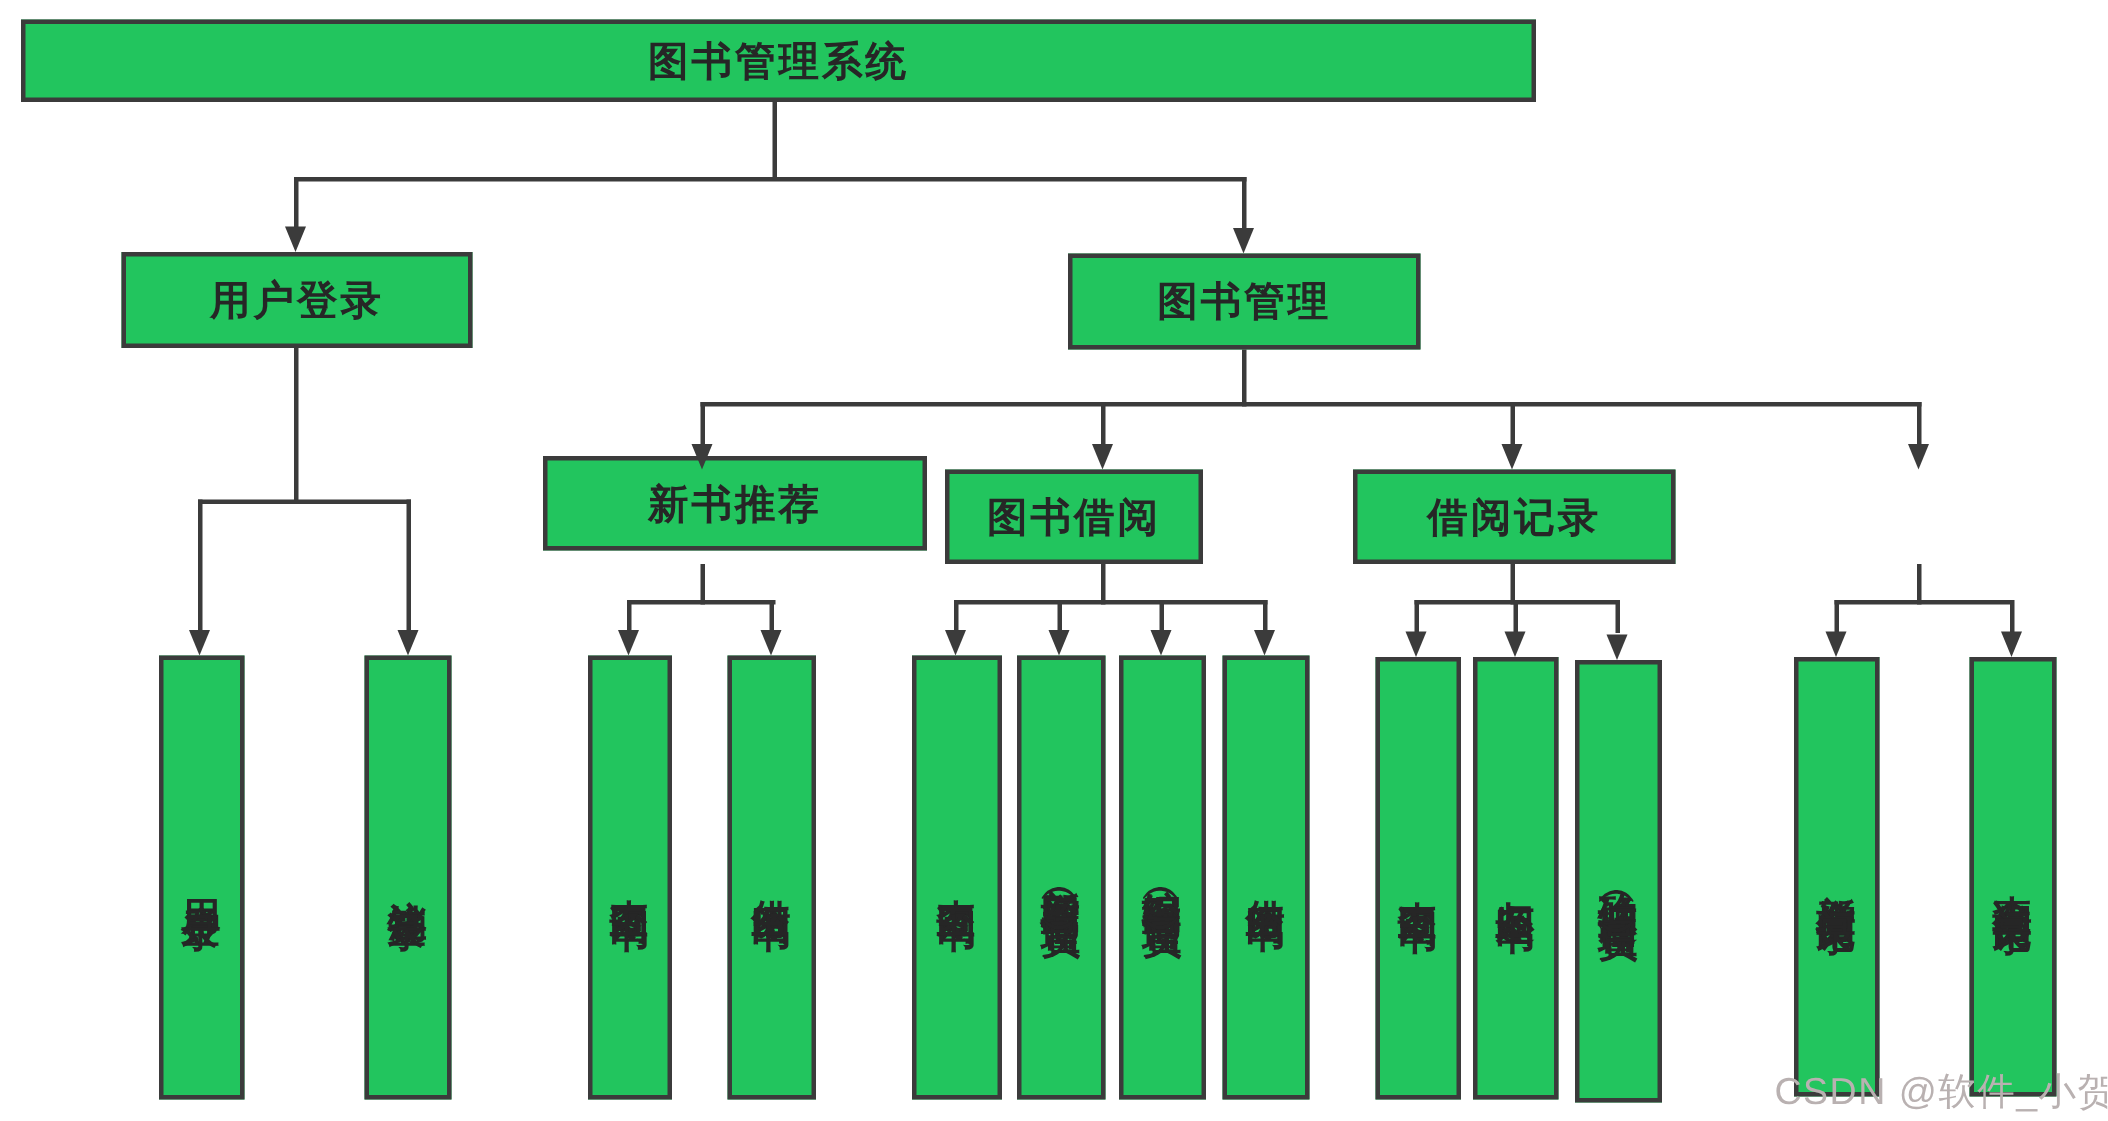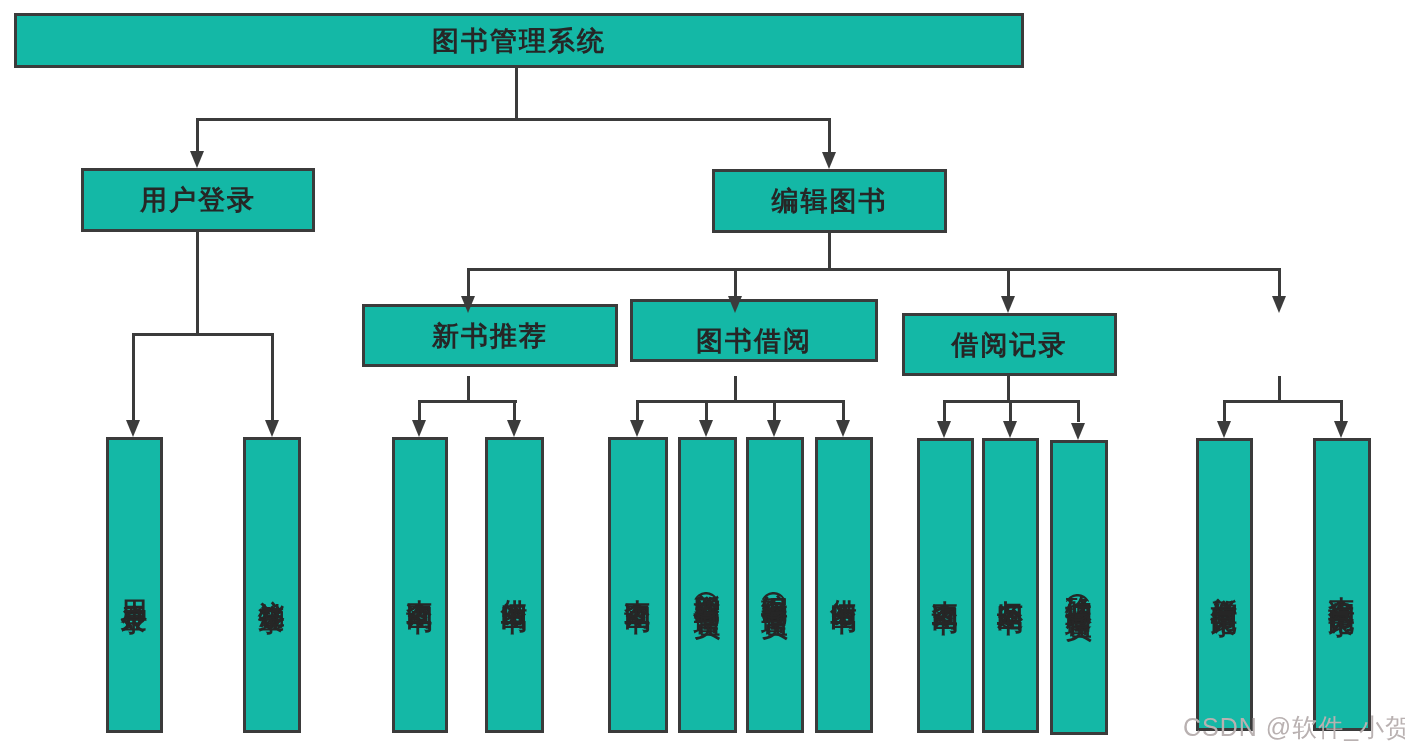--- a/index.html
+++ b/index.html
@@ -12,21 +12,21 @@
   #stage{
     position:relative;
     width:1405px;height:747px;
     background:var(--bg);
     overflow:hidden;
   }
   .node{
     position:absolute;
     box-sizing:border-box;
     border:3px solid var(--line);
-    background:#14b8a6;
+    background:#22c55e;
     display:flex;align-items:center;justify-content:center;
     color:var(--text);
     font-weight:600;
     font-size:27px;
     letter-spacing:2px;
     text-align:center;
     white-space:nowrap;
   }
   .node.v{
     writing-mode:vertical-rl;
@@ -61,28 +61,28 @@
 
   <div class="node" style="left:14px;top:13px;width:1010px;height:55px;">
     <span>图书管理系统</span>
   </div>
 
   <div class="node" style="left:81px;top:168px;width:234px;height:64px;">
     <span>用户登录</span>
   </div>
 
   <div class="node" style="left:712px;top:169px;width:235px;height:64px;">
-    <span>编辑图书</span>
+    <span>图书管理</span>
   </div>
 
   <div class="node" style="left:362px;top:304px;width:256px;height:63px;">
     <span>新书推荐</span>
   </div>
 
-  <div class="node" style="left:630px;top:299px;width:248px;height:63px;align-items:flex-end;">
+  <div class="node" style="left:630px;top:313px;width:172px;height:63px;">
     <span>图书借阅</span>
   </div>
 
   <div class="node" style="left:902px;top:313px;width:215px;height:63px;">
     <span>借阅记录</span>
   </div>
 
 
   <div class="node v" style="left:106px;top:437px;width:57px;height:296px;">
     <span>用户登录</span>

